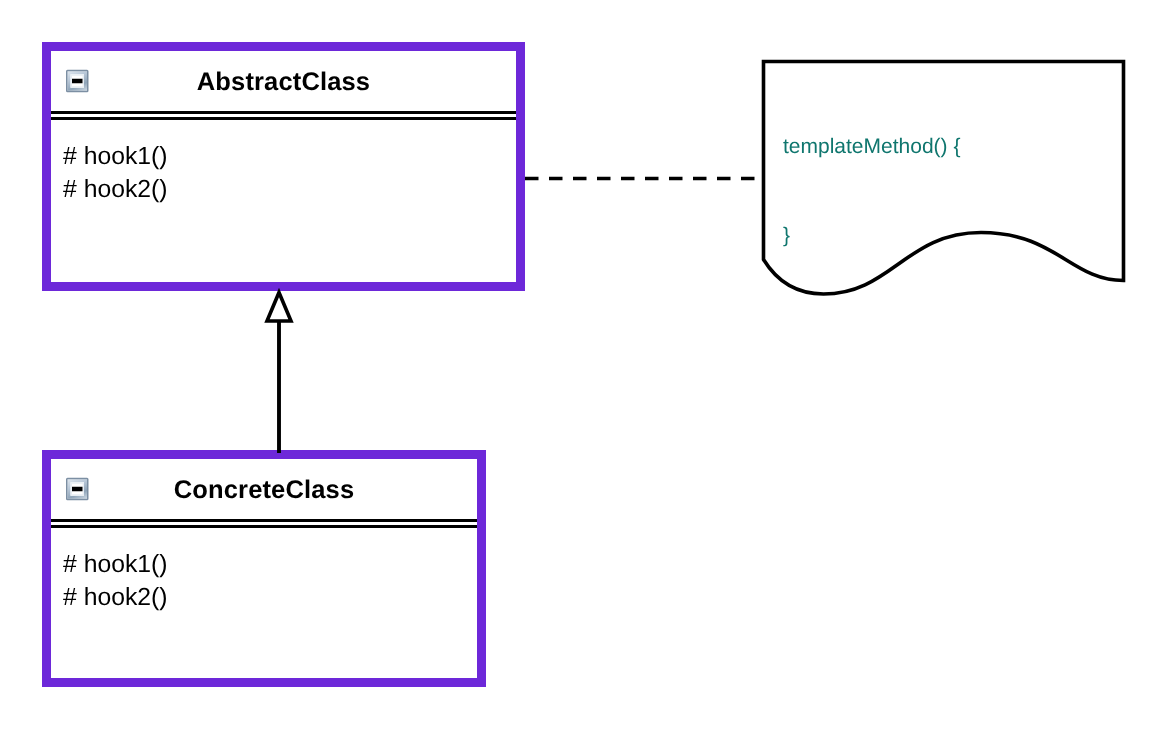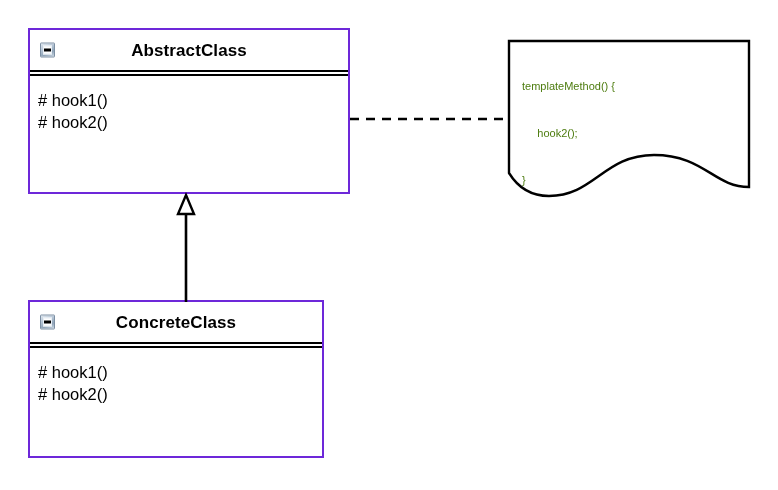--- a/index.html
+++ b/index.html
@@ -13,21 +13,21 @@
     height: 490px;
     background: #ffffff;
     font-family: "Liberation Sans", sans-serif;
     overflow: hidden;
   }
 
   
   .uml-class {
     position: absolute;
     background: #ffffff;
-    border: 2px solid #6d28d9;
+    border: 6px solid #6d28d9;
     box-sizing: border-box;
   }
   .uml-header {
     position: relative;
     height: 40px;
     display: flex;
     align-items: center;
     justify-content: center;
     box-sizing: border-box;
   }
@@ -94,22 +94,22 @@
 
   
   .note-wrap {
     position: absolute;
   }
   .note-wrap svg { display: block; overflow: visible; }
   .note-text {
     position: absolute;
     left: 14px;
     top: 8px;
-    font-size: 11px;
-    color: #4d7c0f;
+    font-size: 14px;
+    color: #0f766e;
     line-height: 1.42;
     white-space: pre;
   }
   .note-line { white-space: pre; }
 
   
   .connector {
     position: absolute;
     overflow: visible;
   }
@@ -154,21 +154,20 @@
 
   <div class="note-wrap" style="left:508px; top:40px; width:240px; height:160px;">
     <svg width="242" height="162" viewBox="0 0 242 162">
       <path d="M 1,1 L 241,1 L 241,147
                C 206,147 196,115 146,115
                C 96,115 86,156 41,156
                C 21,156 9,146 1,133 Z" fill="#ffffff" stroke="#000000" stroke-width="2.4" stroke-linejoin="miter" stroke-linecap="butt"></path>
     </svg>
     <div class="note-text">
       <div class="note-line">templateMethod() {</div>
-      <div class="note-line">     hook2();</div>
       <div class="note-line">}</div>
     </div>
   </div>
 
   <div class="connector" style="left:350px; top:112px; width:160px; height:14px;">
     <svg width="160" height="14" viewBox="0 0 160 14">
       <line x1="0" y1="7" x2="158" y2="7" stroke="#000000" stroke-width="2.4" stroke-dasharray="9,7" stroke-linecap="butt"></line>
     </svg>
   </div>
 

